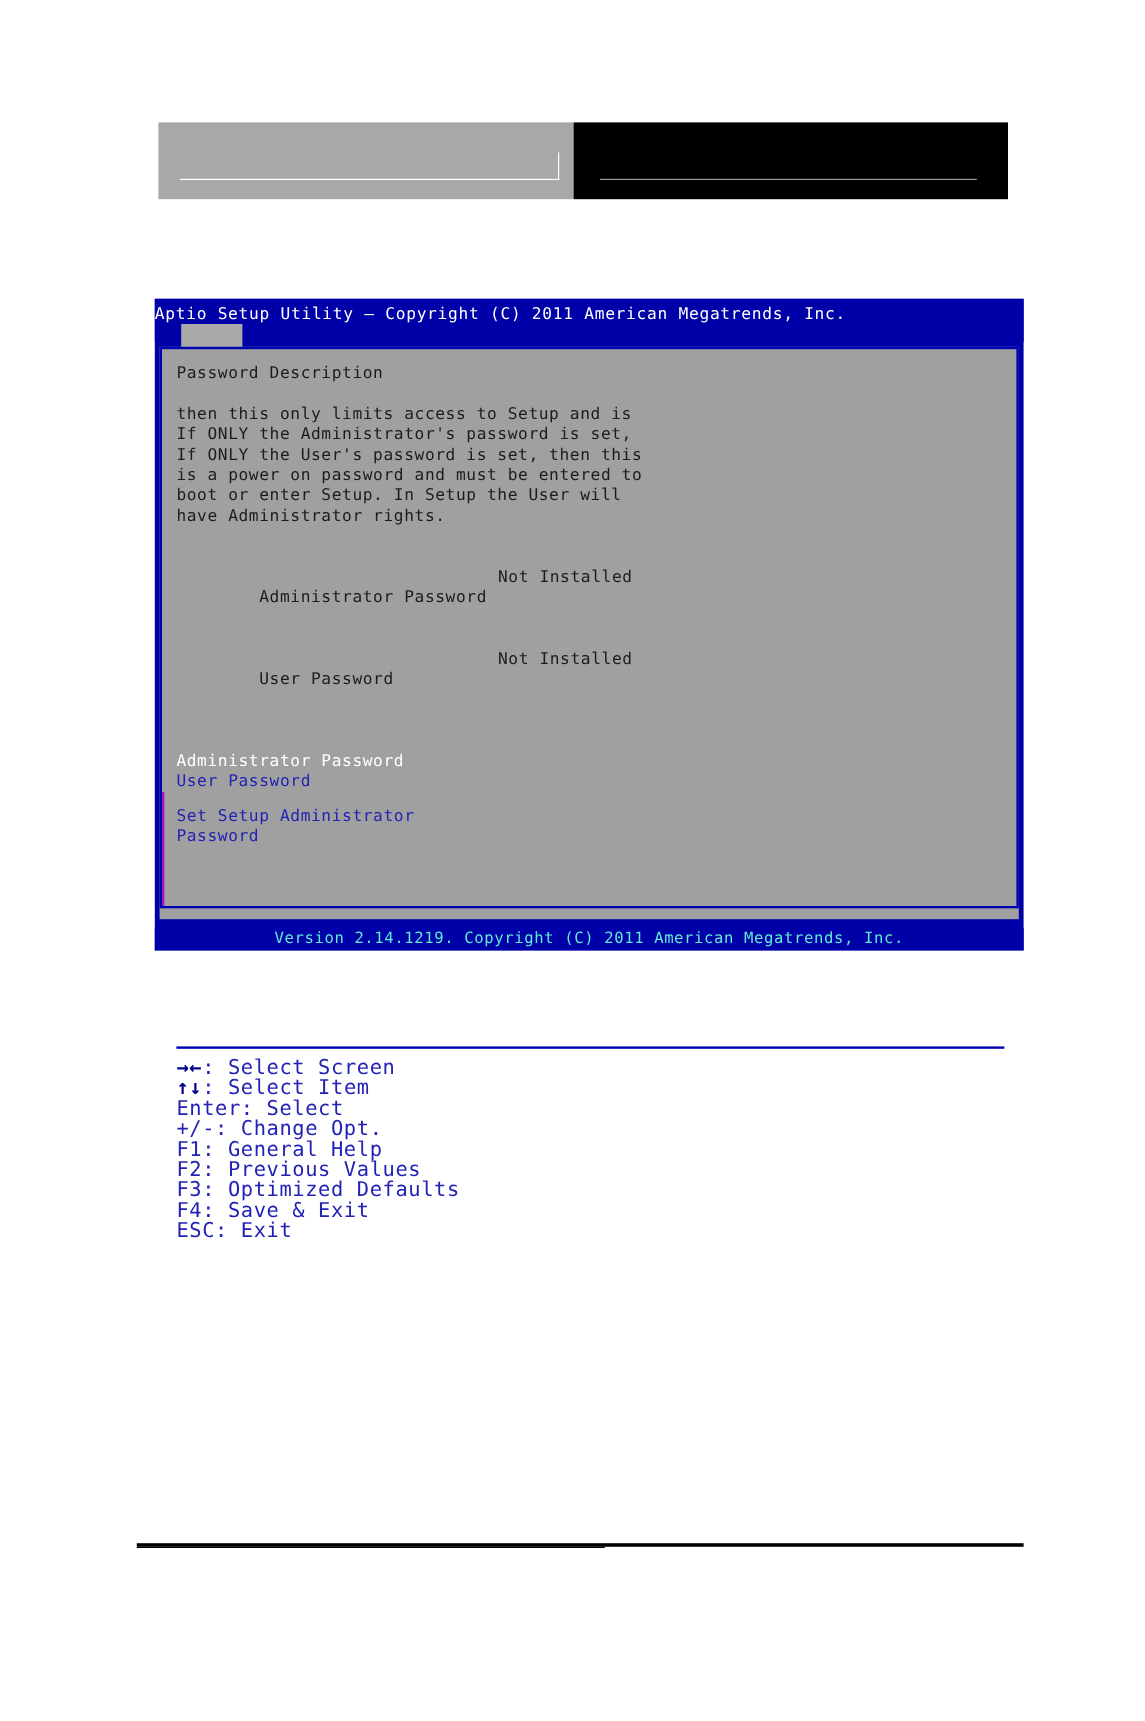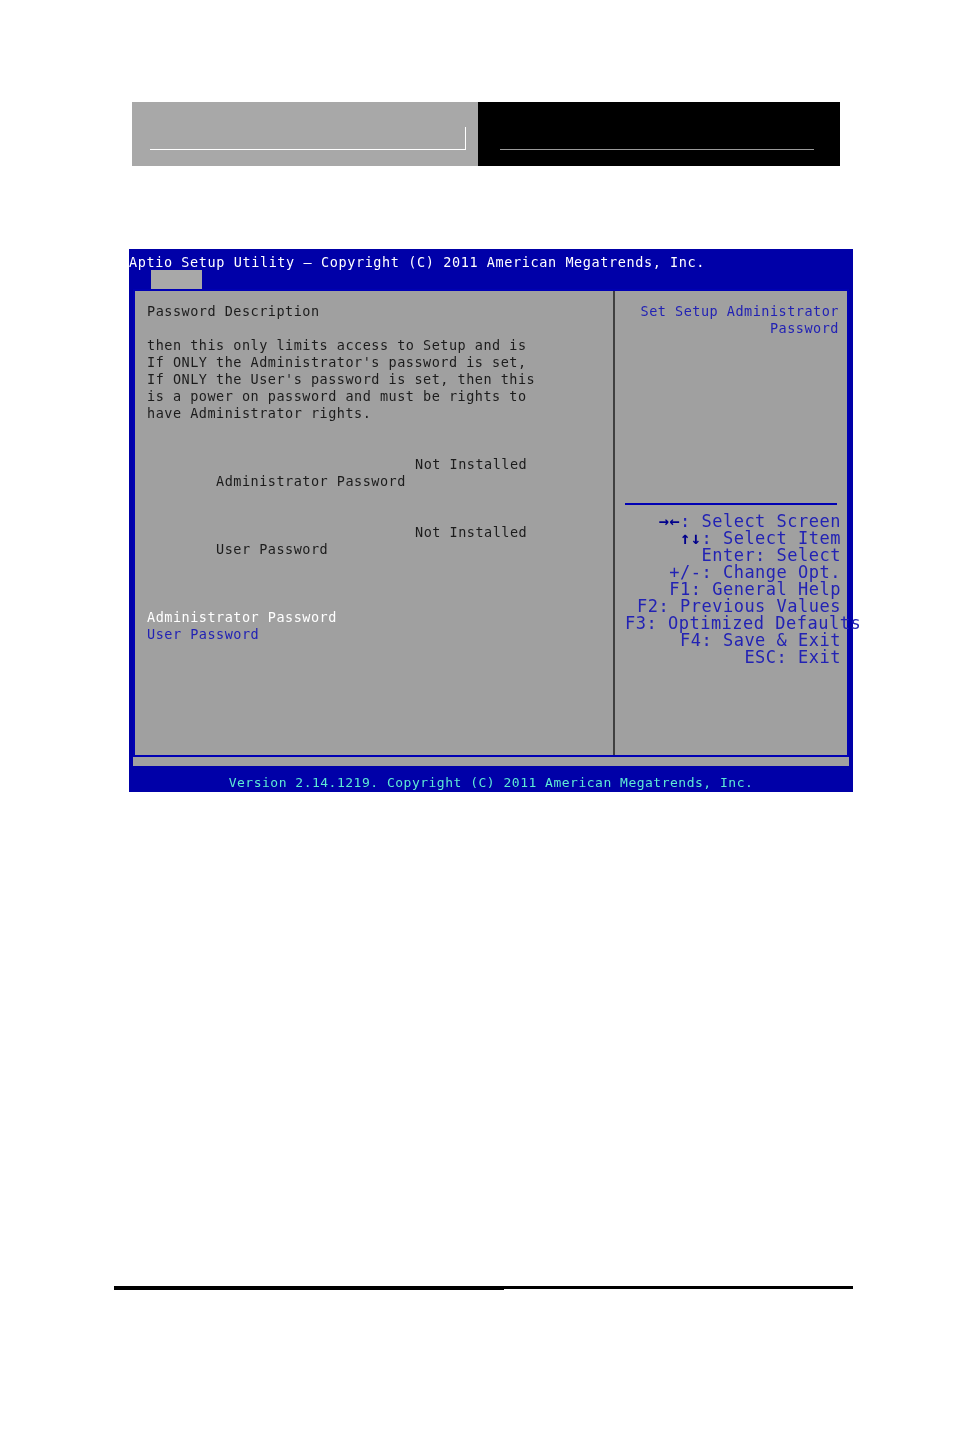--- a/index.html
+++ b/index.html
@@ -102,34 +102,34 @@
   #bios-body {
     position: absolute;
     left: 4px;
     top: 40px;
     width: 716px;
     height: 468px;
     background: #a0a0a0;
     border: 2px solid #0000b4;
     box-sizing: border-box;
     display: flex;
+    flex-direction: column;
   }
   #pane-main {
     width: 478px;
     box-sizing: border-box;
     padding: 12px 10px 0 12px;
     position: relative;
   }
   #pane-help {
     flex: 1;
     box-sizing: border-box;
-    border-left: 2px solid #404040;
+    border-left: 2px solid #a21caf;
     padding: 12px 8px 0 10px;
     position: relative;
-    text-align: right;
   }
 
   .mono-line {
     font-size: 13.5px;
     line-height: 17px;
     letter-spacing: 0.5px;
     white-space: pre;
   }
   .txt-dark { color: #1c1c1c; }
   .txt-white { color: #ffffff; }
@@ -245,21 +245,22 @@
   </div>
 
   <div id="bios-body">
 
     <div id="pane-main">
       <div class="mono-line txt-dark">Password Description</div>
       <div class="spacer-line"></div>
       <div class="mono-line txt-dark">then this only limits access to Setup and is</div>
       <div class="mono-line txt-dark">If ONLY the Administrator's password is set,</div>
       <div class="mono-line txt-dark">If ONLY the User's password is set, then this</div>
-      <div class="mono-line txt-dark">is a power on password and must be rights to</div>
+      <div class="mono-line txt-dark">is a power on password and must be entered to</div>
+      <div class="mono-line txt-dark">boot or enter Setup. In Setup the User will</div>
       <div class="mono-line txt-dark">have Administrator rights.</div>
       <div class="spacer-line"></div>
       <div class="spacer-line"></div>
 
       <div class="kv-row">
         <span>Administrator Password</span>
         <span class="kv-value">Not Installed</span>
       </div>
       <div class="kv-row">
         <span>User Password</span>

